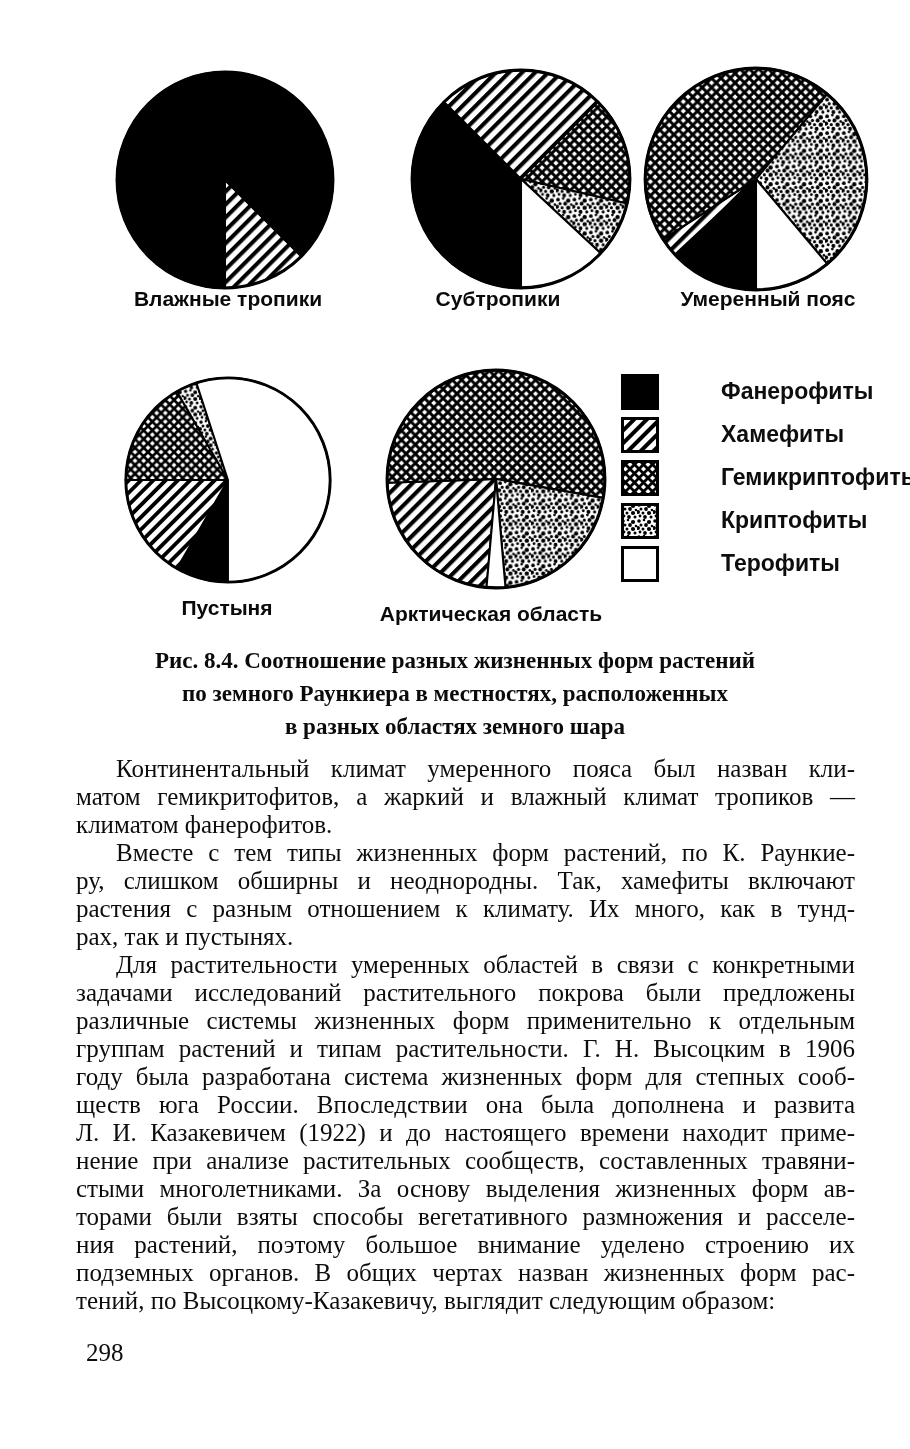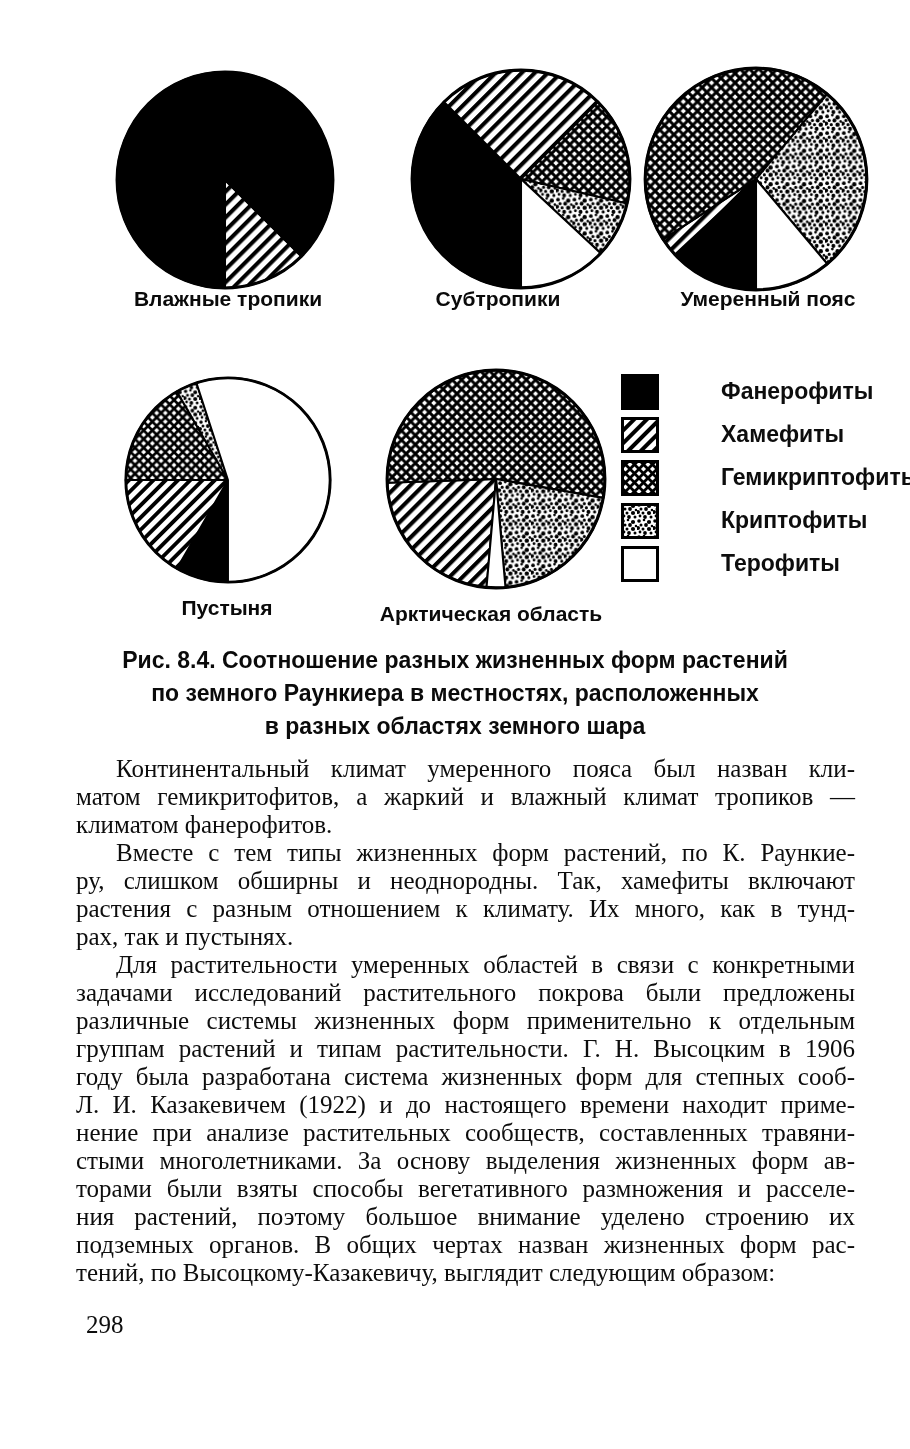--- a/index.html
+++ b/index.html
@@ -33,21 +33,21 @@
     font-family:"Liberation Sans", sans-serif;
     font-weight:700;
     font-size:23px;
     white-space:nowrap;
   }
 
   
   .caption {
     margin-top:14px;
     text-align:center;
-    font-family:Liberation Sans, sans-serif;
+    font-family:Liberation Serif, serif;
     font-weight:700;
     font-size:23px;
     line-height:33px;
     color:#0a0a0a;
   }
 
   
   .body-text {
     margin:12px 0 0 76px;
     width:779px;
@@ -190,20 +190,21 @@
     <div class="line last">климатом фанерофитов.</div>
     <div class="line first">Вместе с тем типы жизненных форм растений, по К. Раункие-</div>
     <div class="line">ру, слишком обширны и неоднородны. Так, хамефиты включают</div>
     <div class="line">растения с разным отношением к климату. Их много, как в тунд-</div>
     <div class="line last">рах, так и пустынях.</div>
     <div class="line first">Для растительности умеренных областей в связи с конкретными</div>
     <div class="line">задачами исследований растительного покрова были предложены</div>
     <div class="line">различные системы жизненных форм применительно к отдельным</div>
     <div class="line">группам растений и типам растительности. Г. Н. Высоцким в 1906</div>
     <div class="line">году была разработана система жизненных форм для степных сооб-</div>
+    <div class="line">ществ юга России. Впоследствии она была дополнена и развита</div>
     <div class="line">Л. И. Казакевичем (1922) и до настоящего времени находит приме-</div>
     <div class="line">нение при анализе растительных сообществ, составленных травяни-</div>
     <div class="line">стыми многолетниками. За основу выделения жизненных форм ав-</div>
     <div class="line">торами были взяты способы вегетативного размножения и расселе-</div>
     <div class="line">ния растений, поэтому большое внимание уделено строению их</div>
     <div class="line">подземных органов. В общих чертах назван жизненных форм рас-</div>
     <div class="line last">тений, по Высоцкому-Казакевичу, выглядит следующим образом:</div>
   </div>
 
 <div class="page-number">298</div>

